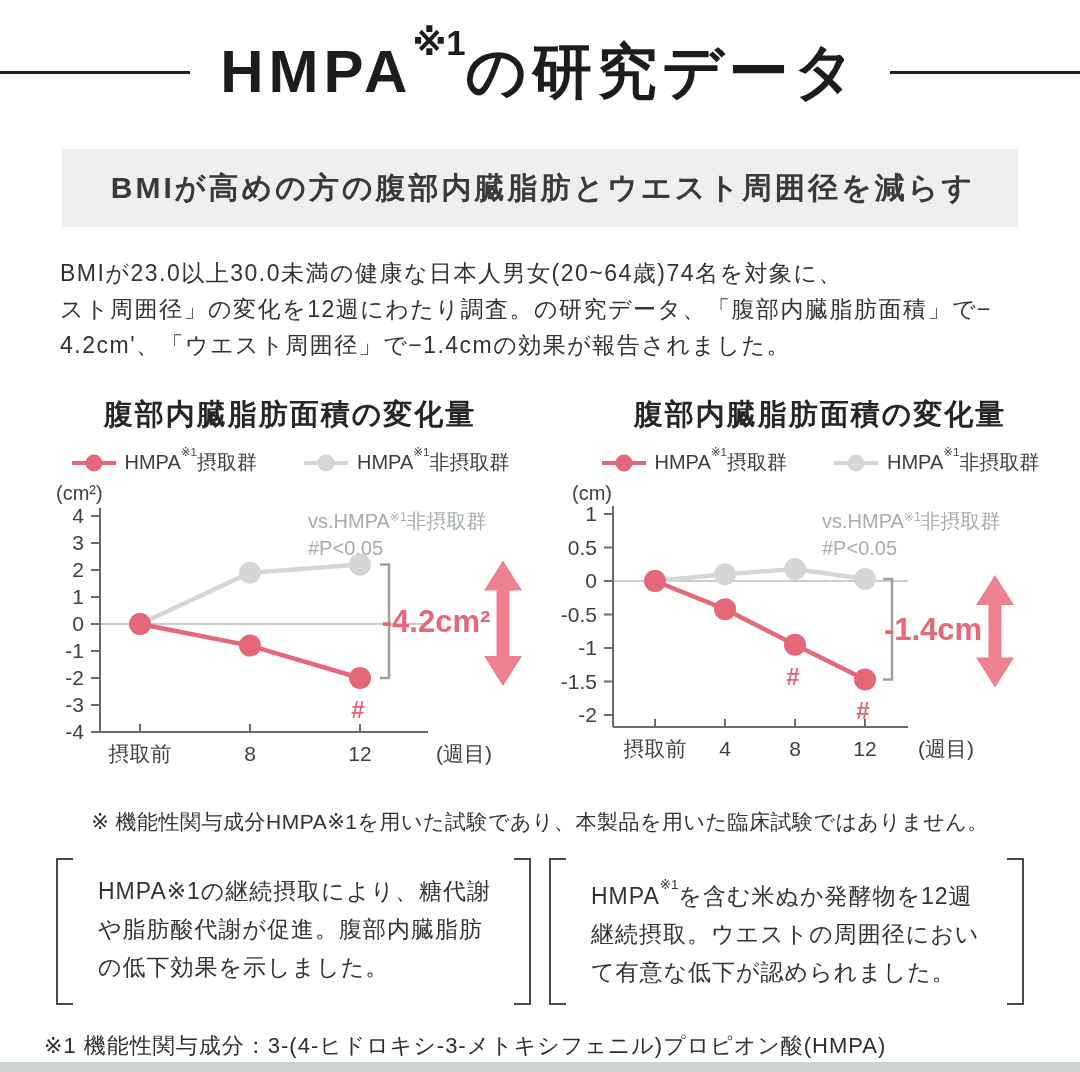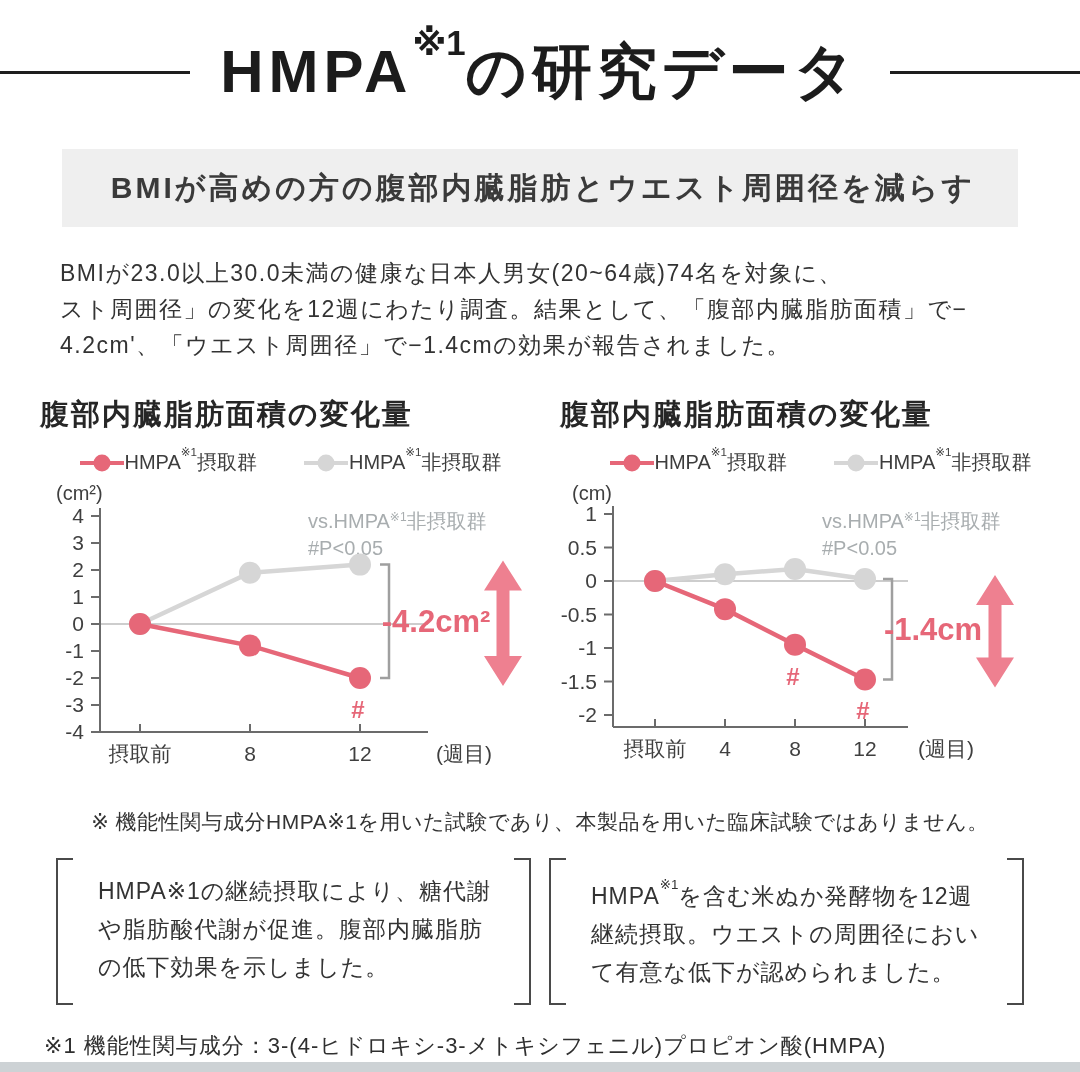--- a/index.html
+++ b/index.html
@@ -15,23 +15,23 @@
   
   .banner{margin:30px 62px 0;height:78px;background:#efefef;display:flex;align-items:center;justify-content:center;padding-left:6px;}
   .banner span{font-size:30px;font-weight:700;letter-spacing:3px;color:#3a3a3a;white-space:nowrap;}
   
   .intro{margin:28px 60px 0;font-size:23px;line-height:36px;letter-spacing:1.5px;color:#333;}
   .intro div{white-space:nowrap;}
   
   .charts{display:flex;gap:20px;margin-top:32px;padding-left:40px;}
   .chart-col{width:500px;}
   .chart-col.right{width:520px;}
-  .chart-title{margin:0;font-size:29px;font-weight:700;letter-spacing:2px;color:#262626;white-space:nowrap;}
+  .chart-title{margin:0;font-size:29px;font-weight:700;letter-spacing:2px;color:#262626;text-align:center;white-space:nowrap;}
   .legend{margin-top:14px;display:flex;justify-content:center;gap:46px;align-items:center;}
-  .legend-item{display:flex;align-items:center;gap:0;font-size:20px;color:#3d3d3d;white-space:nowrap;}
+  .legend-item{display:flex;align-items:center;gap:8px;font-size:20px;color:#3d3d3d;white-space:nowrap;}
   .chart-svg-host{}
   
   .note{margin:30px 0 0;text-align:center;font-size:21px;letter-spacing:0.5px;color:#333;}
   
   .boxes{display:flex;gap:18px;margin:22px 56px 0;}
   .bracket-box{position:relative;flex:1;padding:14px 30px 14px 42px;font-size:23px;line-height:38px;letter-spacing:1px;color:#333;}
   .bk{position:absolute;top:0;bottom:0;width:15px;border-top:2px solid #4a4a4a;border-bottom:2px solid #4a4a4a;}
   .bk-l{left:0;border-left:2px solid #4a4a4a;}
   .bk-r{right:0;border-right:2px solid #4a4a4a;}
   .bracket-box p{margin:0;}
@@ -49,21 +49,21 @@
     <h1 class="page-title">HMPA<sup>※1</sup>の研究データ</h1>
     <span class="title-rule"></span>
   </header>
 
   <div class="banner">
     <span>BMIが高めの方の腹部内臓脂肪とウエスト周囲径を減らす</span>
   </div>
 
   <div class="intro">
     <div>BMIが23.0以上30.0未満の健康な日本人男女(20~64歳)74名を対象に、</div>
-    <div>スト周囲径」の変化を12週にわたり調査。結果として、「腹部内臓脂肪面積」で−</div>
+    <div>スト周囲径」の変化を12週にわたり調査。の研究データ、「腹部内臓脂肪面積」で−</div>
     <div>4.2cm'、「ウエスト周囲径」で−1.4cmの効果が報告されました。</div>
   </div>
 
   <section class="charts">
     <div class="chart-col">
       <h2 class="chart-title">腹部内臓脂肪面積の変化量</h2>
       <div class="legend">
           <span class="legend-item">
             <svg width="46" height="20" viewBox="0 0 46 20">
               <line x1="1" y1="10" x2="45" y2="10" stroke="#e66778" stroke-width="4"></line>

